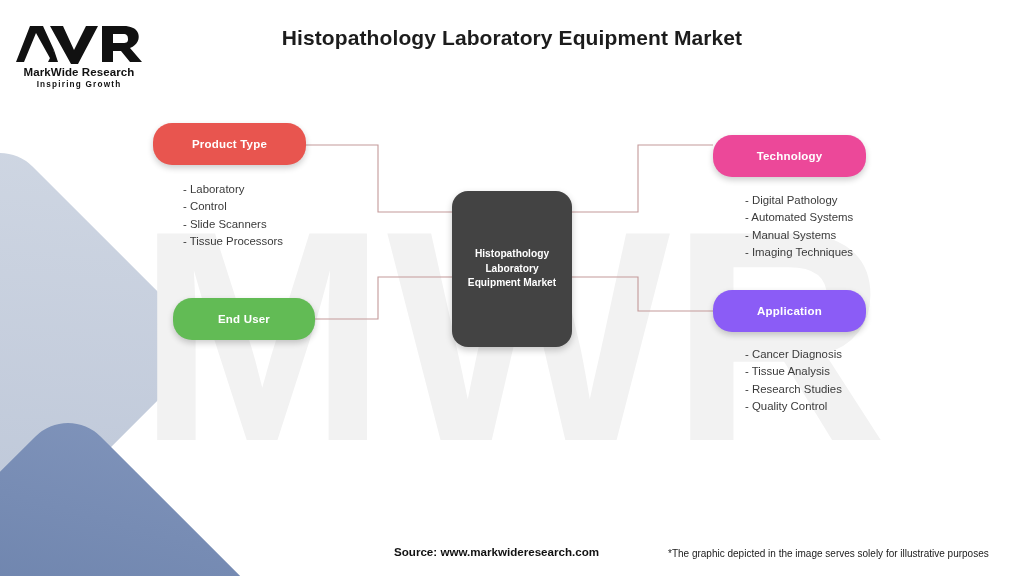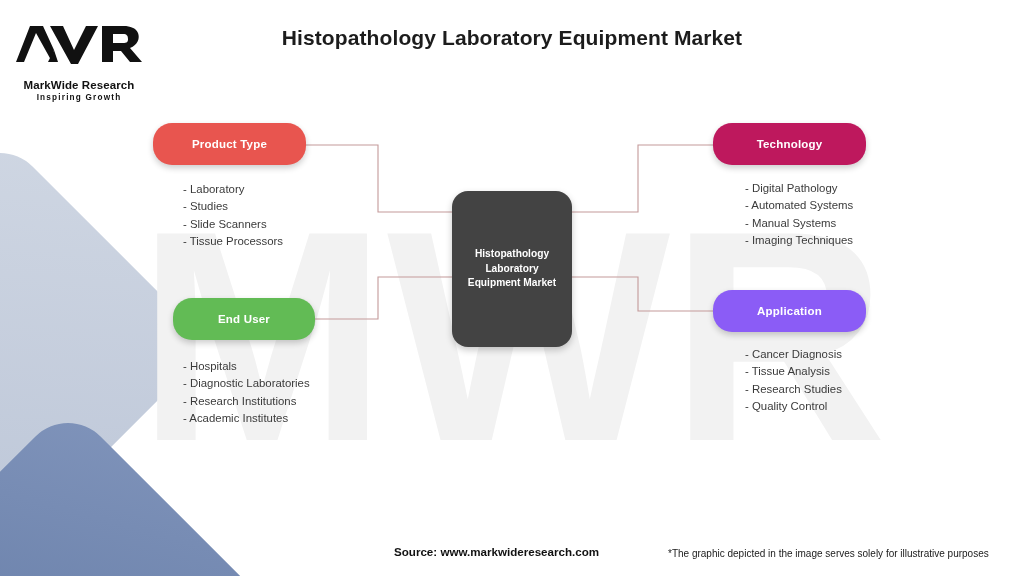--- a/index.html
+++ b/index.html
@@ -59,21 +59,21 @@
     top: 22px;
     width: 130px;
     text-align: center;
   }
   #logo-mark { display: block; }
   .logo-name {
     font-size: 11.5px;
     font-weight: bold;
     color: #111111;
     letter-spacing: 0.1px;
-    margin-top: 13px;
+    margin-top: 0;
     white-space: nowrap;
   }
   .logo-tag {
     font-size: 8.2px;
     font-weight: bold;
     color: #111111;
     letter-spacing: 1.2px;
     margin-top: 2px;
     white-space: nowrap;
   }
@@ -133,21 +133,21 @@
     display: flex;
     align-items: center;
     justify-content: center;
     color: #ffffff;
     font-size: 11.5px;
     font-weight: bold;
     letter-spacing: 0.2px;
   }
   .pill-product  { background: #e8554f; }
   .pill-enduser  { background: #62bb55; margin-left: 20px; }
-  .pill-tech     { background: #be185d; }
+  .pill-tech     { background: #ec4899; margin-top: 12px; }
   .pill-app      { background: #8b5cf6; }
 
   .items {
     margin-top: 15px;
     padding-left: 30px;
   }
   .item {
     font-size: 11.4px;
     color: #3a3a3a;
     line-height: 1.53;
@@ -228,35 +228,29 @@
 Laboratory
 Equipment Market</div>
   </div>
 
   <div class="branch" id="branch-product">
     <div class="pill pill-product">
       <span>Product Type</span>
     </div>
     <div class="items">
       <div class="item">- Laboratory</div>
-      <div class="item">- Studies</div>
+      <div class="item">- Control</div>
       <div class="item">- Slide Scanners</div>
       <div class="item">- Tissue Processors</div>
     </div>
   </div>
 
   <div class="branch" id="branch-enduser">
     <div class="pill pill-enduser">
       <span>End User</span>
-    </div>
-    <div class="items">
-      <div class="item">- Hospitals</div>
-      <div class="item">- Diagnostic Laboratories</div>
-      <div class="item">- Research Institutions</div>
-      <div class="item">- Academic Institutes</div>
     </div>
   </div>
 
   <div class="branch" id="branch-tech">
     <div class="pill pill-tech">
       <span>Technology</span>
     </div>
     <div class="items">
       <div class="item">- Digital Pathology</div>
       <div class="item">- Automated Systems</div>

